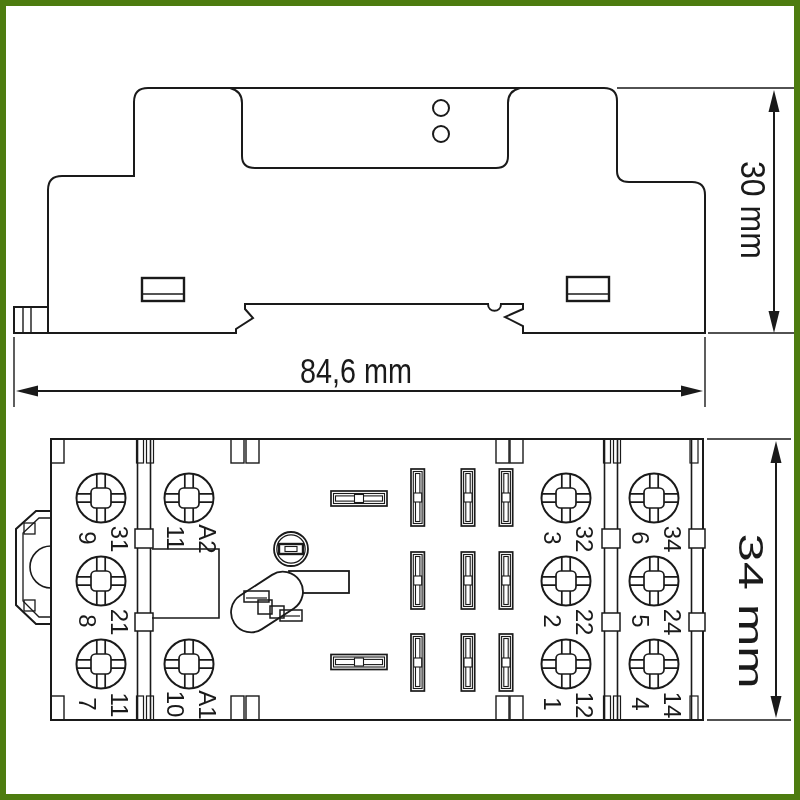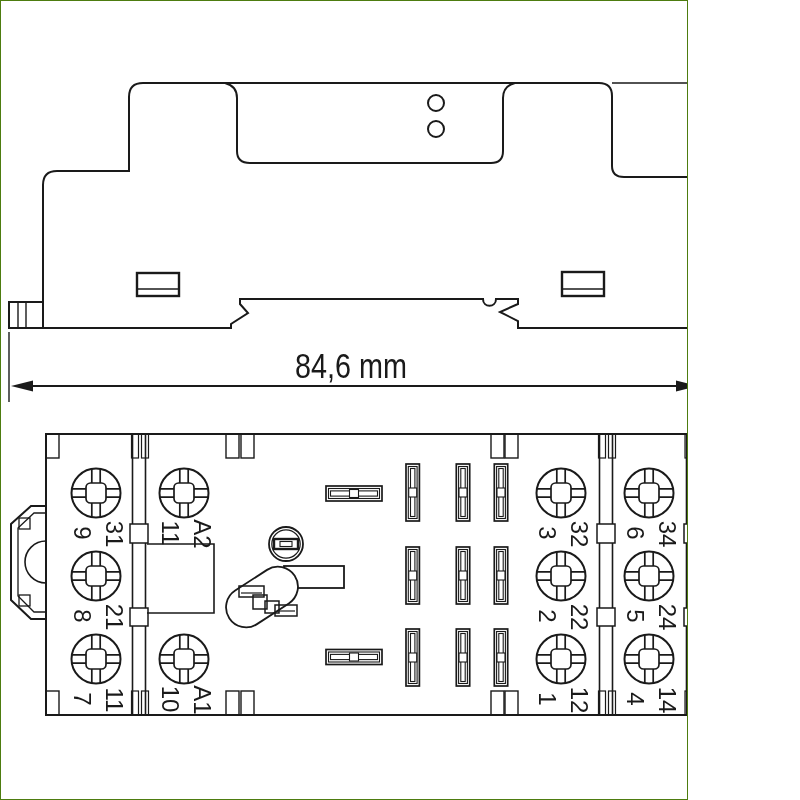--- a/index.html
+++ b/index.html
@@ -1,16 +1,16 @@
 <!DOCTYPE html>
 <html><head>
 <meta charset="utf-8">
 <style>
   html,body{margin:0;padding:0;background:#fff;}
-  .page{position:relative;width:688px;height:800px;background:#ffffff;box-sizing:border-box;border:1px solid #4d7c0f;overflow:hidden;font-family:"Liberation Sans",sans-serif;}
+  .page{position:relative;width:800px;height:800px;background:#ffffff;box-sizing:border-box;border:6px solid #4d7c0f;overflow:hidden;font-family:"Liberation Sans",sans-serif;}
   svg{display:block;}
   svg text{font-family:"Liberation Sans","DejaVu Sans",sans-serif;fill:#1a1a1a;}
   .dim-text{font-size:35px;}
   .term-text{font-size:24px;}
 </style>
 </head>
 <body>
 
 <div class="page">
 <svg width="800" height="800" viewBox="0 0 800 800">

